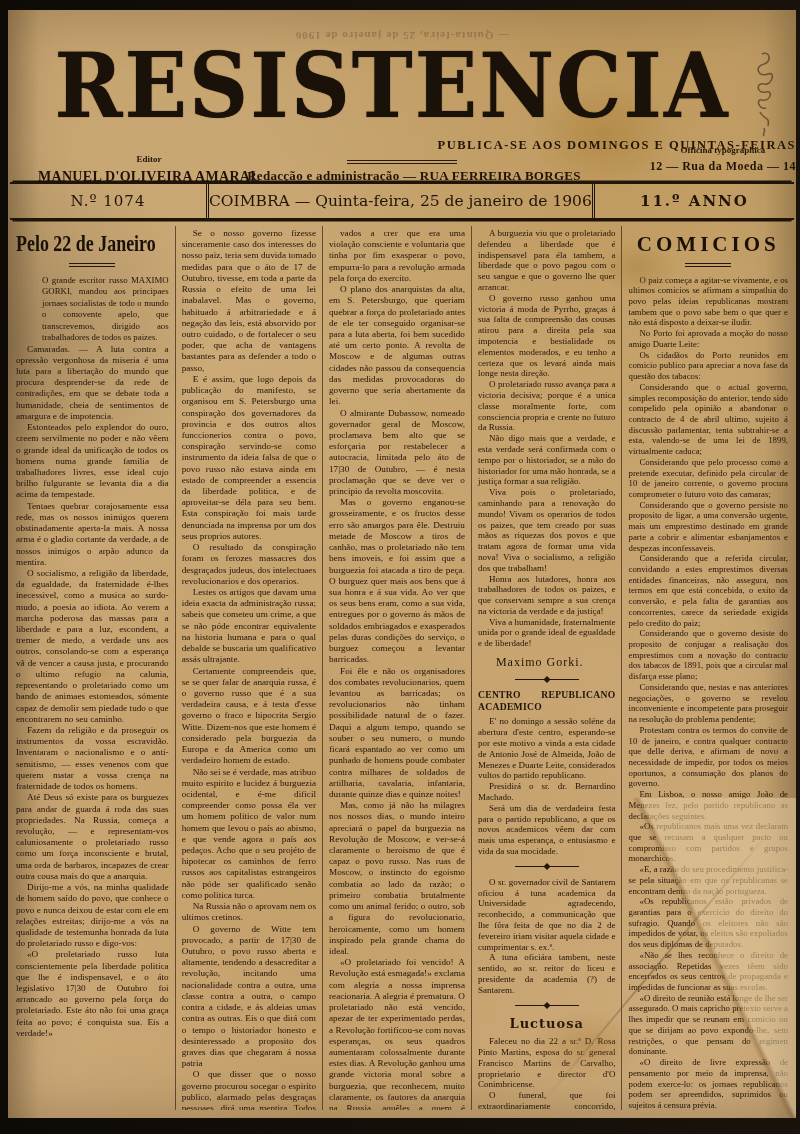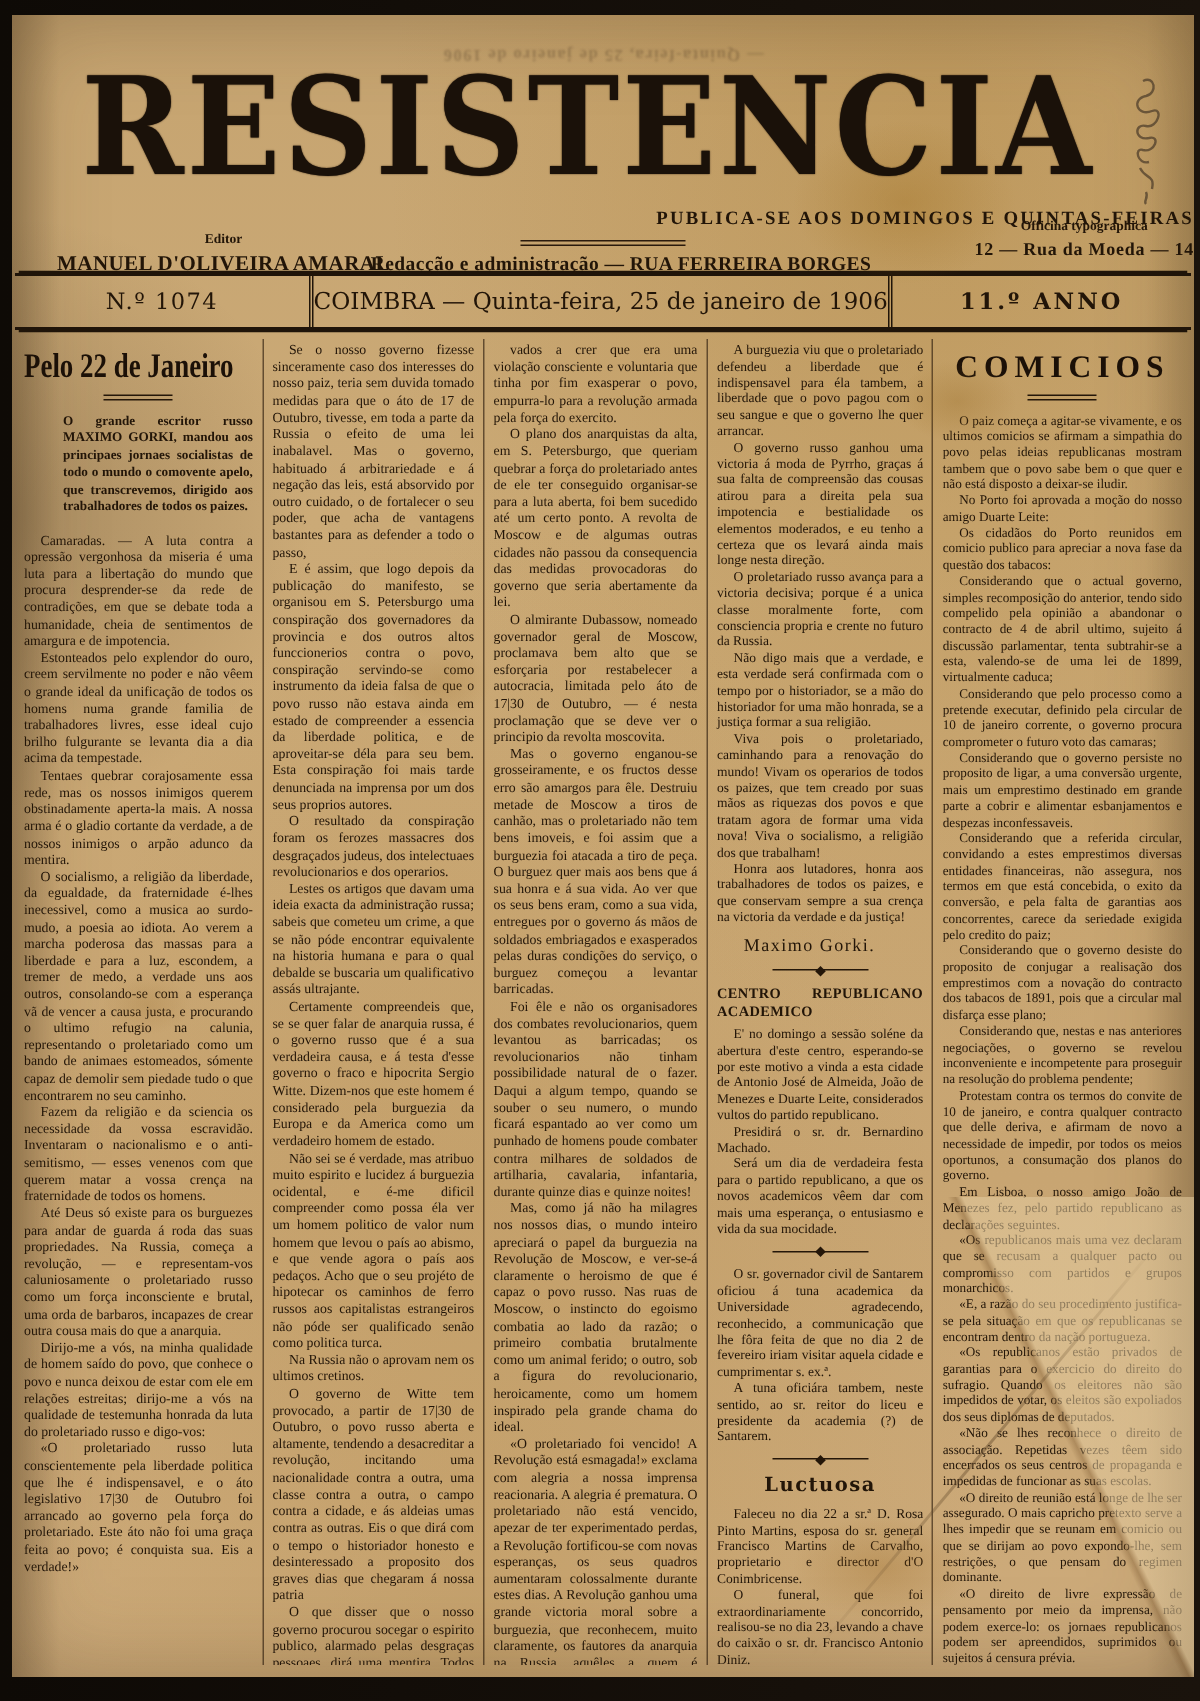--- a/index.html
+++ b/index.html
@@ -63,21 +63,21 @@
 
   .columns{display:flex;align-items:stretch;height:884px;margin:6px 2px 0 2px;overflow:hidden;}
   .col{box-sizing:border-box;padding:2px 6px 0 6px;overflow:hidden;text-align:justify;}
   .col + .col{border-left:1px solid rgba(45,28,12,.65);}
   .c1{flex:0 0 21%;font-size:9.2px;line-height:1.22;}
   .c2{flex:0 0 18.8%;font-size:9.2px;line-height:1.22;}
   .c3{flex:0 0 19%;font-size:9.2px;line-height:1.22;}
   .c4{flex:0 0 19.2%;font-size:9.0px;line-height:1.2;}
   .c5{flex:1;font-size:8.8px;line-height:1.22;}
   .para{margin:0;text-indent:11px;}
-  .lede{margin:6px 0 11px 26px;font-weight:bold;font-size:8.8px;line-height:1.3;}
+  .lede{margin:6px 0 0 26px;font-weight:normal;font-size:8.8px;line-height:1.3;}
 
   .headline-1{font-family:"Liberation Serif",serif;font-weight:bold;font-size:23px;
     white-space:nowrap;transform:scaleX(.78);transform-origin:left center;
     margin:2px 0 0 0;color:#1b1007;}
   .orn-double{width:46px;height:2px;margin:5px auto 8px auto;
     border-top:1px solid #241608;border-bottom:1px solid #241608;}
   .signature{text-align:center;font-weight:normal;font-size:12px;letter-spacing:1px;
     margin:6px 14px 2px 0;text-indent:0;}
   .orn{position:relative;width:64px;height:6px;margin:7px auto;}
   .orn::before{content:"";position:absolute;left:0;right:0;top:2.2px;border-top:1.6px solid #241608;}
@@ -130,21 +130,21 @@
 
       <div class="col c1">
         <div class="headline-1">Pelo 22 de Janeiro</div>
         <div class="orn-double"></div>
         <p class="lede">O grande escritor russo MAXIMO GORKI, mandou aos principaes jornaes socialistas de todo o mundo o comovente apelo, que transcrevemos, dirigido aos trabalhadores de todos os paizes.</p>
         <div>
             <p class="para">Camaradas. — A luta contra a opressão vergonhosa da miseria é uma luta para a libertação do mundo que procura desprender-se da rede de contradições, em que se debate toda a humanidade, cheia de sentimentos de amargura e de impotencia.</p>
             <p class="para">Estonteados pelo explendor do ouro, creem servilmente no poder e não vêem o grande ideal da unificação de todos os homens numa grande familia de trabalhadores livres, esse ideal cujo brilho fulgurante se levanta dia a dia acima da tempestade.</p>
             <p class="para">Tentaes quebrar corajosamente essa rede, mas os nossos inimigos querem obstinadamente aperta-la mais. A nossa arma é o gladio cortante da verdade, a de nossos inimigos o arpão adunco da mentira.</p>
             <p class="para">O socialismo, a religião da liberdade, da egualdade, da fraternidade é-lhes inecessivel, como a musica ao surdo-mudo, a poesia ao idiota. Ao verem a marcha poderosa das massas para a liberdade e para a luz, escondem, a tremer de medo, a verdade uns aos outros, consolando-se com a esperança vã de vencer a causa justa, e procurando o ultimo refugio na calunia, representando o proletariado como um bando de animaes estomeados, sómente capaz de demolir sem piedade tudo o que encontrarem no seu caminho.</p>
-            <p class="para">Fazem da religião e da sciencia os necessidade da vossa escravidão. Inventaram o nacionalismo e o anti-semitismo, — esses venenos com que querem matar a vossa crença na fraternidade de todos os homens.</p>
+            <p class="para">Fazem da religião e da proseguir os instrumentos da vossa escravidão. Inventaram o nacionalismo e o anti-semitismo, — esses venenos com que querem matar a vossa crença na fraternidade de todos os homens.</p>
             <p class="para">Até Deus só existe para os burguezes para andar de guarda á roda das suas propriedades. Na Russia, começa a revolução, — e representam-vos caluniosamente o proletariado russo como um força inconsciente e brutal, uma orda de barbaros, incapazes de crear outra cousa mais do que a anarquia.</p>
             <p class="para">Dirijo-me a vós, na minha qualidade de homem saído do povo, que conhece o povo e nunca deixou de estar com ele em relações estreitas; dirijo-me a vós na qualidade de testemunha honrada da luta do proletariado russo e digo-vos:</p>
             <p class="para">«O proletariado russo luta conscientemente pela liberdade politica que lhe é indispensavel, e o áto legislativo 17|30 de Outubro foi arrancado ao governo pela força do proletariado. Este áto não foi uma graça feita ao povo; é conquista sua. Eis a verdade!»</p>
           </div>
       </div>
 
       <div class="col c2">
         <div>
             <p class="para">Se o nosso governo fizesse sinceramente caso dos interesses do nosso paiz, teria sem duvida tomado medidas para que o áto de 17 de Outubro, tivesse, em toda a parte da Russia o efeito de uma lei inabalavel. Mas o governo, habituado á arbitrariedade e á negação das leis, está absorvido por outro cuidado, o de fortalecer o seu poder, que acha de vantagens bastantes para as defender a todo o passo,</p>
             <p class="para">E é assim, que logo depois da publicação do manifesto, se organisou em S. Petersburgo uma conspiração dos governadores da provincia e dos outros altos funccionerios contra o povo, conspiração servindo-se como instrumento da ideia falsa de que o povo russo não estava ainda em estado de compreender a essencia da liberdade politica, e de aproveitar-se déla para seu bem. Esta conspiração foi mais tarde denunciada na imprensa por um dos seus proprios autores.</p>
@@ -171,20 +171,21 @@
       </div>
 
       <div class="col c4">
         <div>
             <p class="para">A burguezia viu que o proletariado defendeu a liberdade que é indispensavel para éla tambem, a liberdade que o povo pagou com o seu sangue e que o governo lhe quer arrancar.</p>
             <p class="para">O governo russo ganhou uma victoria á moda de Pyrrho, graças á sua falta de compreensão das cousas atirou para a direita pela sua impotencia e bestialidade os elementos moderados, e eu tenho a certeza que os levará ainda mais longe nesta direção.</p>
             <p class="para">O proletariado russo avança para a victoria decisiva; porque é a unica classe moralmente forte, com consciencia propria e crente no futuro da Russia.</p>
             <p class="para">Não digo mais que a verdade, e esta verdade será confirmada com o tempo por o historiador, se a mão do historiador for uma mão honrada, se a justiça formar a sua religião.</p>
             <p class="para">Viva pois o proletariado, caminhando para a renovação do mundo! Vivam os operarios de todos os paizes, que tem creado por suas mãos as riquezas dos povos e que tratam agora de formar uma vida nova! Viva o socialismo, a religião dos que trabalham!</p>
             <p class="para">Honra aos lutadores, honra aos trabalhadores de todos os paizes, e que conservam sempre a sua crença na victoria da verdade e da justiça!</p>
+            <p class="para">Viva a humanidade, fraternalmente unida por o grande ideal de egualdade e de liberdade!</p>
           </div>
         <p class="para signature">Maximo Gorki.</p>
         <div class="orn"></div>
         <p class="sec-head">CENTRO REPUBLICANO ACADEMICO</p>
         <div>
             <p class="para">E' no domingo a sessão soléne da abertura d'este centro, esperando-se por este motivo a vinda a esta cidade de Antonio José de Almeida, João de Menezes e Duarte Leite, considerados vultos do partido republicano.</p>
             <p class="para">Presidirá o sr. dr. Bernardino Machado.</p>
             <p class="para">Será um dia de verdadeira festa para o partido republicano, a que os novos academicos vêem dar com mais uma esperança, o entusiasmo e vida da sua mocidade.</p>
           </div>
         <div class="orn"></div>

